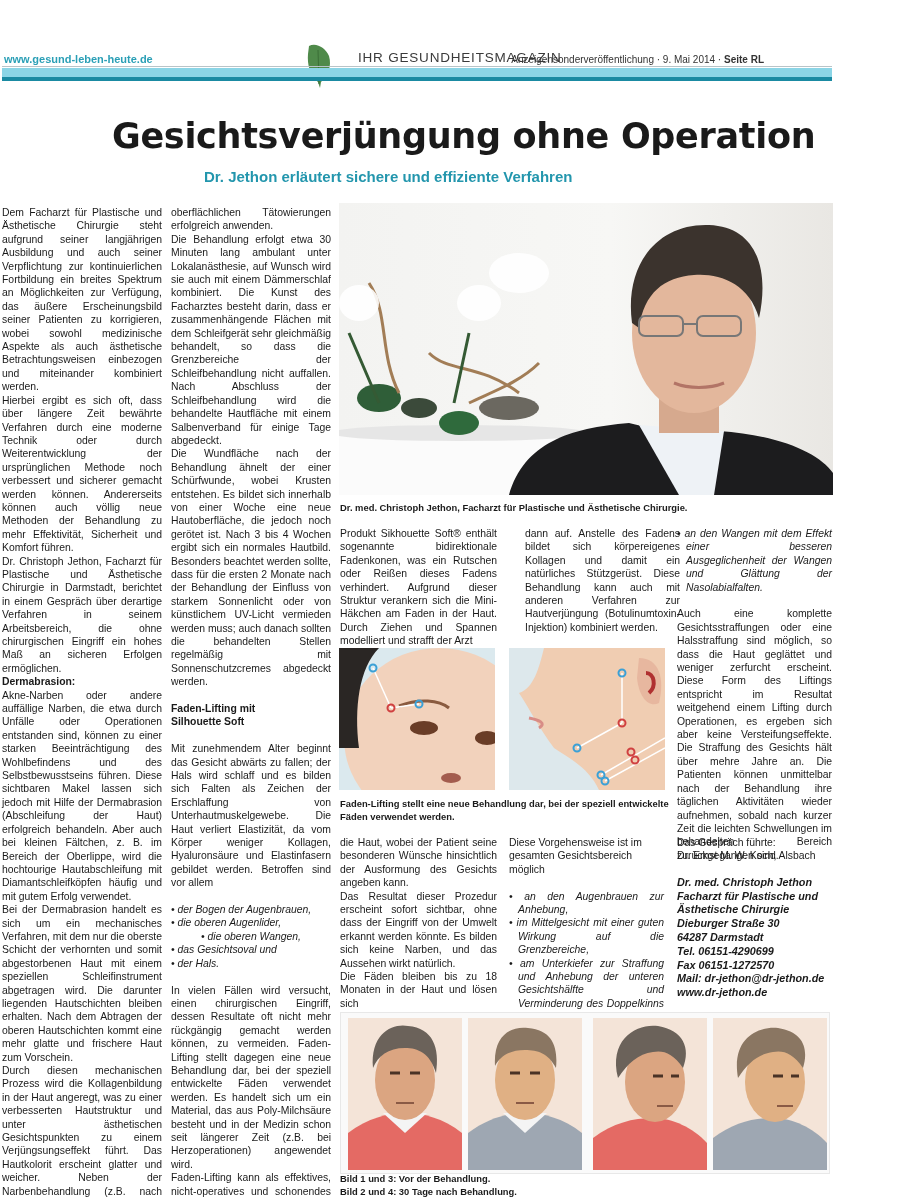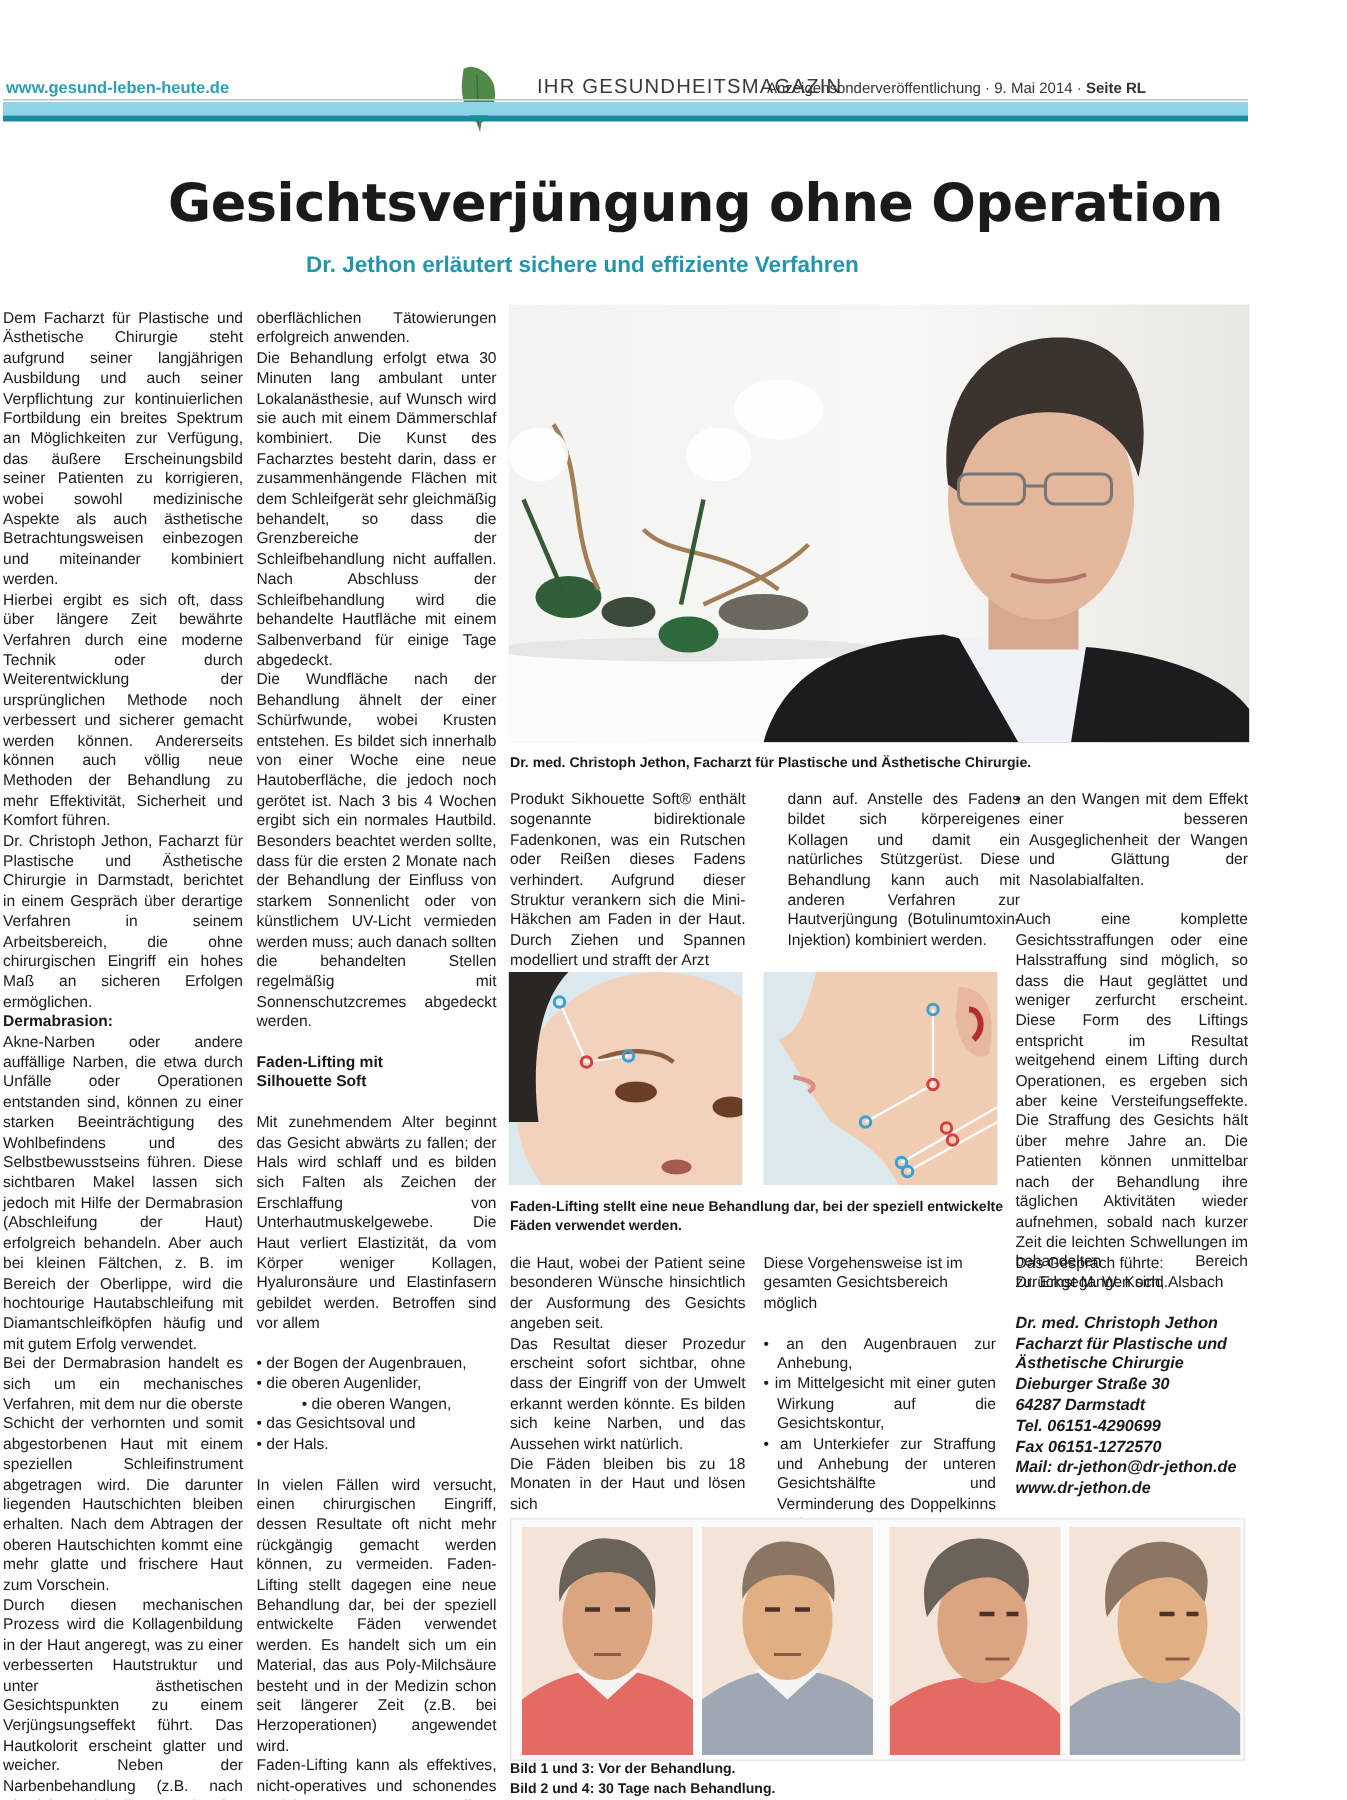--- a/index.html
+++ b/index.html
@@ -20,21 +20,21 @@
   
   .title { position: absolute; left: 112px; top: 116px; width: 620px; font-family: "DejaVu Sans", sans-serif; font-size: 35px; color: #1a1a1a; letter-spacing: -0.3px; white-space: nowrap; text-align: center; }
   .subtitle { position: absolute; left: 204px; top: 168px; font-size: 15px; font-weight: bold; color: #2396ad; white-space: nowrap; font-family: "Liberation Sans", sans-serif; }
 
   
   .col { position: absolute; font-family: "Liberation Sans", sans-serif; font-size: 10.4px; line-height: 13.4px; color: #1a1a1a; text-align: justify; hyphens: manual; }
   .col p { margin: 0; }
   .col .h { font-weight: bold; }
   .col .gap { height: 13.4px; }
   .col ul { list-style: none; }
-  .col li { padding-left: 9px; text-indent: -9px; text-align: justify; }
+  .col li { padding-left: 9px; text-indent: -9px; text-align: justify; font-style: italic; }
   .col li::before { content: "• "; }
 
   .c1 { left: 2px; top: 206px; width: 160px; }
   .c2 { left: 171px; top: 206px; width: 160px; }
   .c3 { left: 340px; top: 527px; width: 157px; }
   .c4 { left: 525px; top: 527px; width: 155px; }
   .c5 { left: 677px; top: 527px; width: 155px; }
   .c6 { left: 340px; top: 836px; width: 157px; }
   .c7 { left: 509px; top: 836px; width: 155px; }
   .c8 { left: 677px; top: 836px; width: 155px; text-align: left; }
@@ -184,31 +184,31 @@
     <circle cx="68" cy="100" r="3.5" fill="none" stroke="#3ba0d6" stroke-width="2"></circle>
     <circle cx="122" cy="104" r="3.5" fill="none" stroke="#d04040" stroke-width="2"></circle>
     <circle cx="126" cy="112" r="3.5" fill="none" stroke="#d04040" stroke-width="2"></circle>
     <circle cx="92" cy="127" r="3.5" fill="none" stroke="#3ba0d6" stroke-width="2"></circle>
     <circle cx="96" cy="133" r="3.5" fill="none" stroke="#3ba0d6" stroke-width="2"></circle>
   </svg>
 </div>
 <div class="cap cap2">Faden-Lifting stellt eine neue Behandlung dar, bei der speziell entwickelte Fäden verwendet werden.</div>
 
 <div class="col c6">
-  <p>die Haut, wobei der Patient seine besonderen Wünsche hinsichtlich der Ausformung des Gesichts angeben seit.</p>
+  <p>die Haut, wobei der Patient seine besonderen Wünsche hinsichtlich der Ausformung des Gesichts angeben kann.</p>
   <p>Das Resultat dieser Prozedur erscheint sofort sichtbar, ohne dass der Eingriff von der Umwelt erkannt werden könnte. Es bilden sich keine Narben, und das Aussehen wirkt natürlich.</p>
   <p>Die Fäden bleiben bis zu 18 Monaten in der Haut und lösen sich</p>
 </div>
 
 <div class="col c7">
   <p style="text-align:left">Diese Vorgehensweise ist im gesamten Gesichtsbereich möglich</p>
   <div class="gap"></div>
   <ul>
     <li>an den Augenbrauen zur Anhebung,</li>
-    <li>im Mittelgesicht mit einer guten Wirkung auf die Gesichtskontur,</li>
+    <li>im Mittelgesicht mit einer guten Wirkung auf die Grenzbereiche,</li>
     <li>am Unterkiefer zur Straffung und Anhebung der unteren Gesichtshälfte und Verminderung des Doppelkinns und</li>
   </ul>
 </div>
 
 <div class="col c8">
   <p>Das Gespräch führte:</p>
   <p>Dr. Ernst M. W. Koch, Alsbach</p>
   <div class="contact">
     <p>Dr. med. Christoph Jethon</p>
     <p>Facharzt für Plastische und</p>

